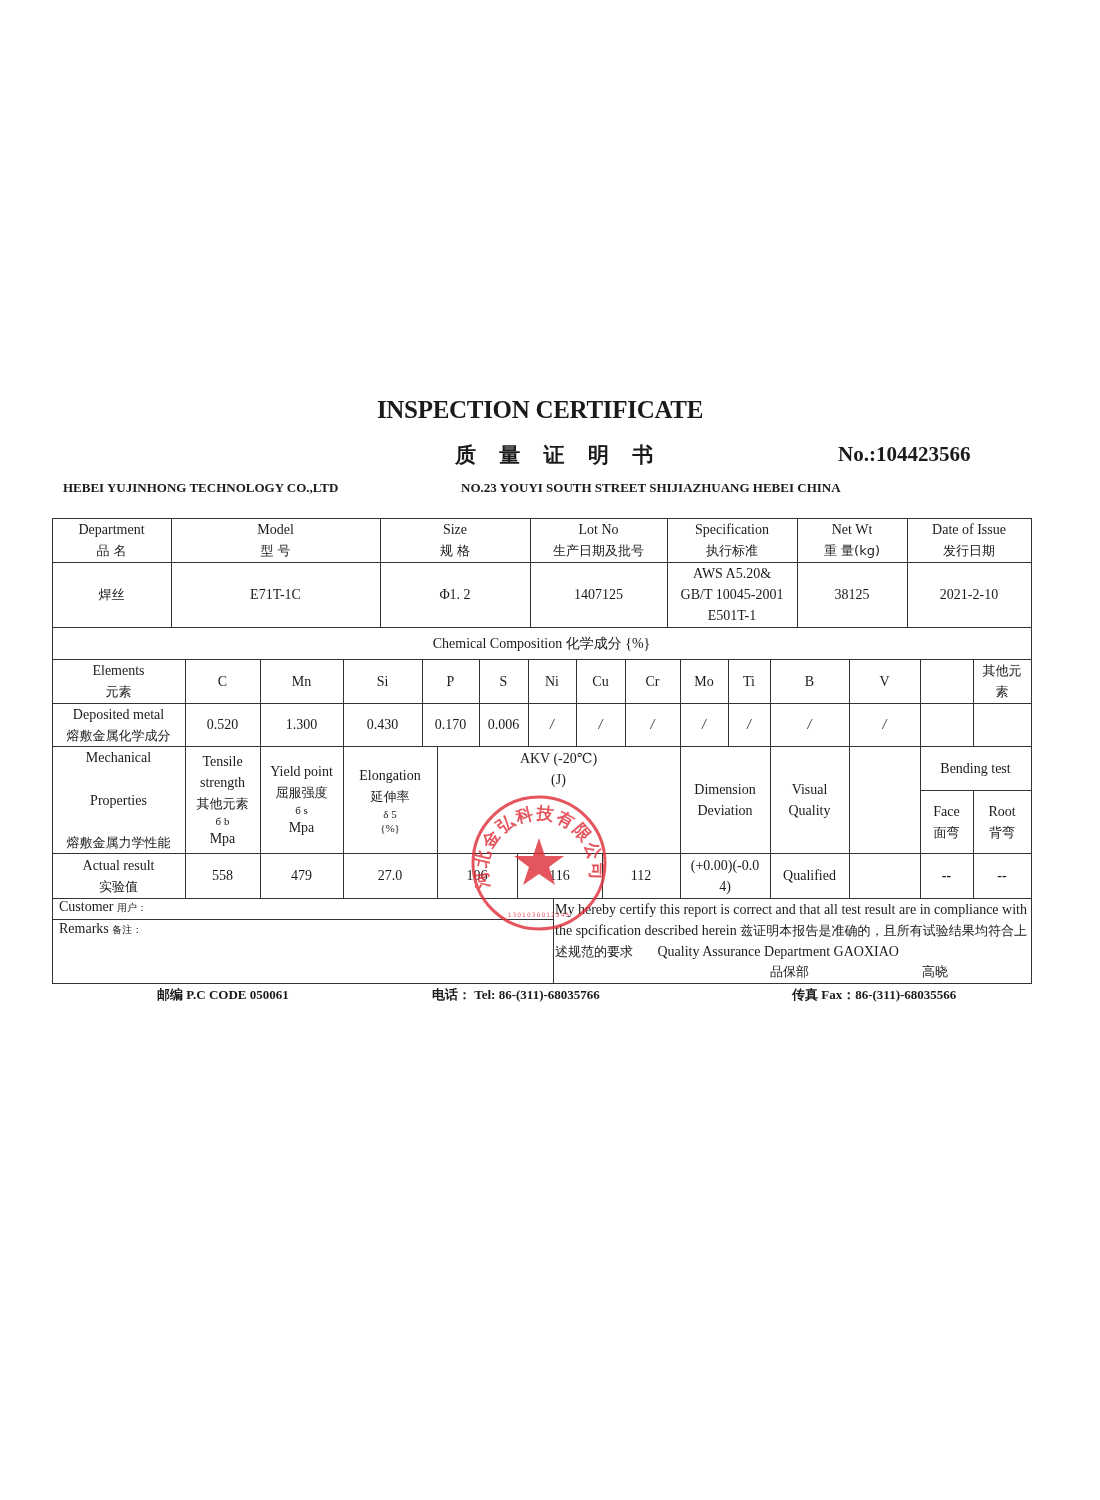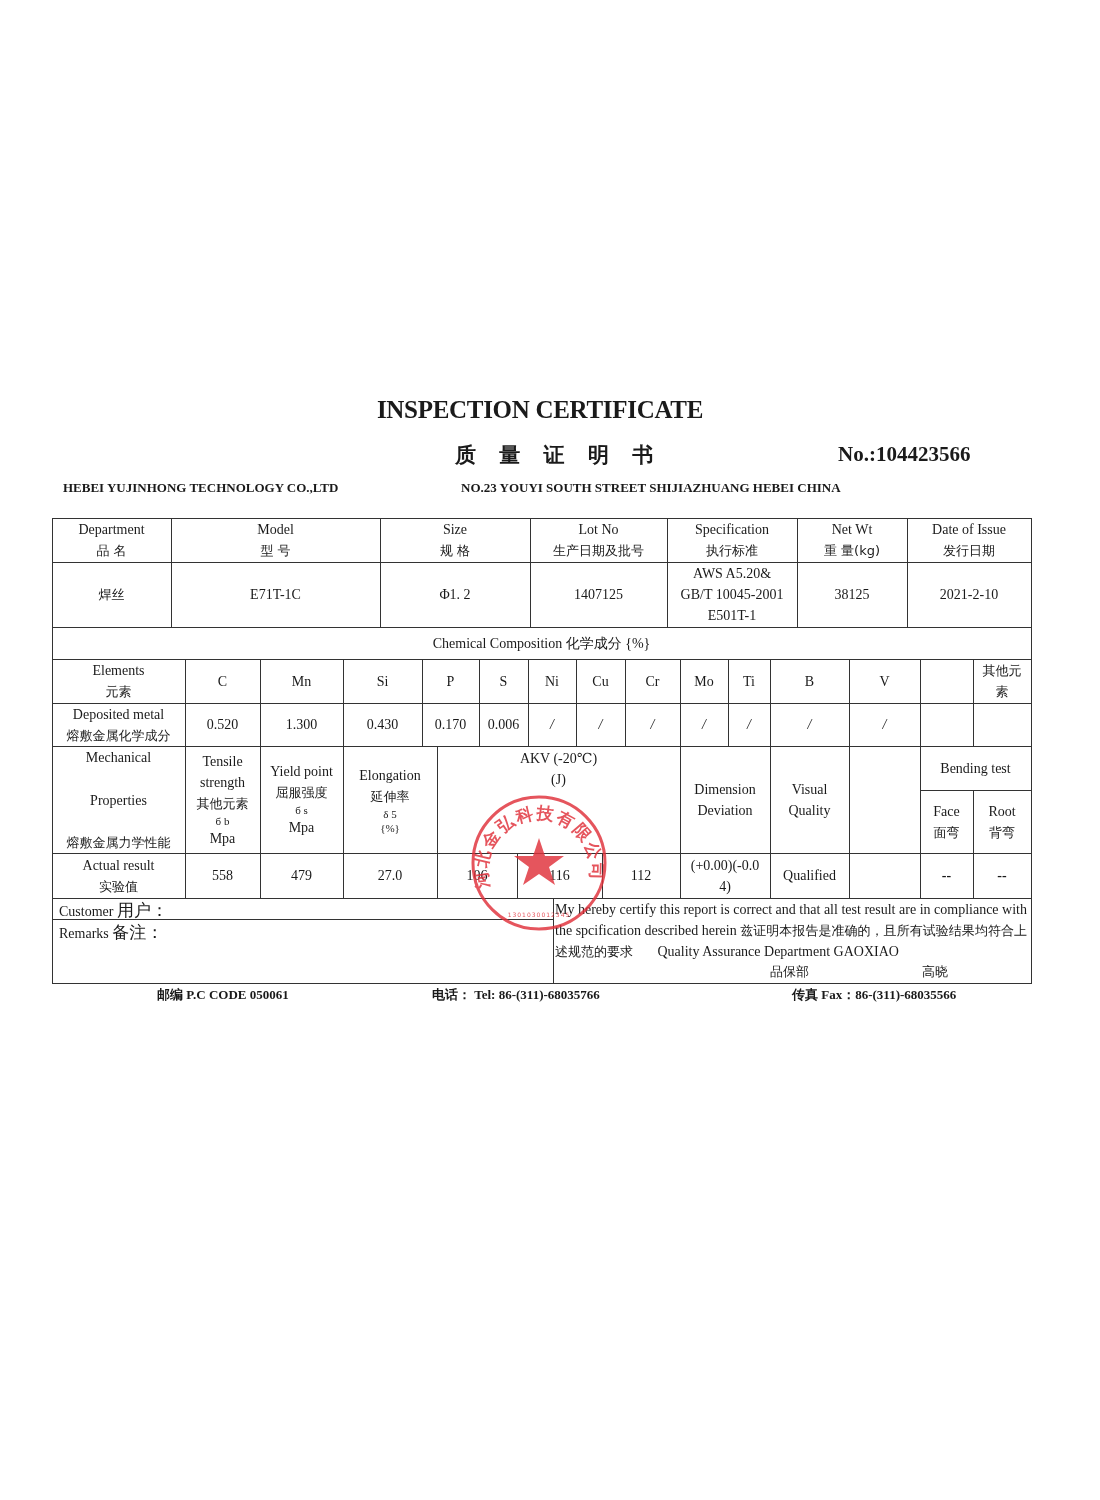--- a/index.html
+++ b/index.html
@@ -13,21 +13,21 @@
   .address { left:461px; top:480px; font-size:13px; font-weight:bold; }
   .hl { position:absolute; height:0; border-top:1.6px solid #333; }
   .vl { position:absolute; width:0; border-left:1.6px solid #333; }
   .cell { position:absolute; display:flex; flex-direction:column; align-items:center; justify-content:center;
           text-align:center; font-size:14px; line-height:21px; }
   .cell .cn { font-family:"DejaVu Sans",sans-serif; font-size:13px; }
   .small { font-size:11px; line-height:14px; }
   .footer { top:986px; font-size:13px; font-weight:bold; }
   .footer .cnb { font-family:"DejaVu Sans",sans-serif; font-weight:bold; }
   .left-text { position:absolute; font-size:14px; }
-  .left-text .cn { font-family:"DejaVu Sans",sans-serif; font-size:17px;text-align:right; }
+  .left-text .cn { font-family:"DejaVu Sans",sans-serif; font-size:10px;text-align:right; }
   .cert-text { position:absolute; left:555px; top:899px; width:472px; font-size:14px; line-height:21px; text-align:justify; }
   .cert-text .cn { font-family:"DejaVu Sans",sans-serif; font-size:13px; }
   .seal { position:absolute; left:469px; top:793px; width:140px; height:140px; pointer-events:none; opacity:0.82; }
 </style>
 </head>
 <body>
 
 <div class="abs title">INSPECTION CERTIFICATE</div>
 <div class="abs cn-title">质 量 证 明 书</div>
 <div class="abs cert-no">No.:104423566</div>

